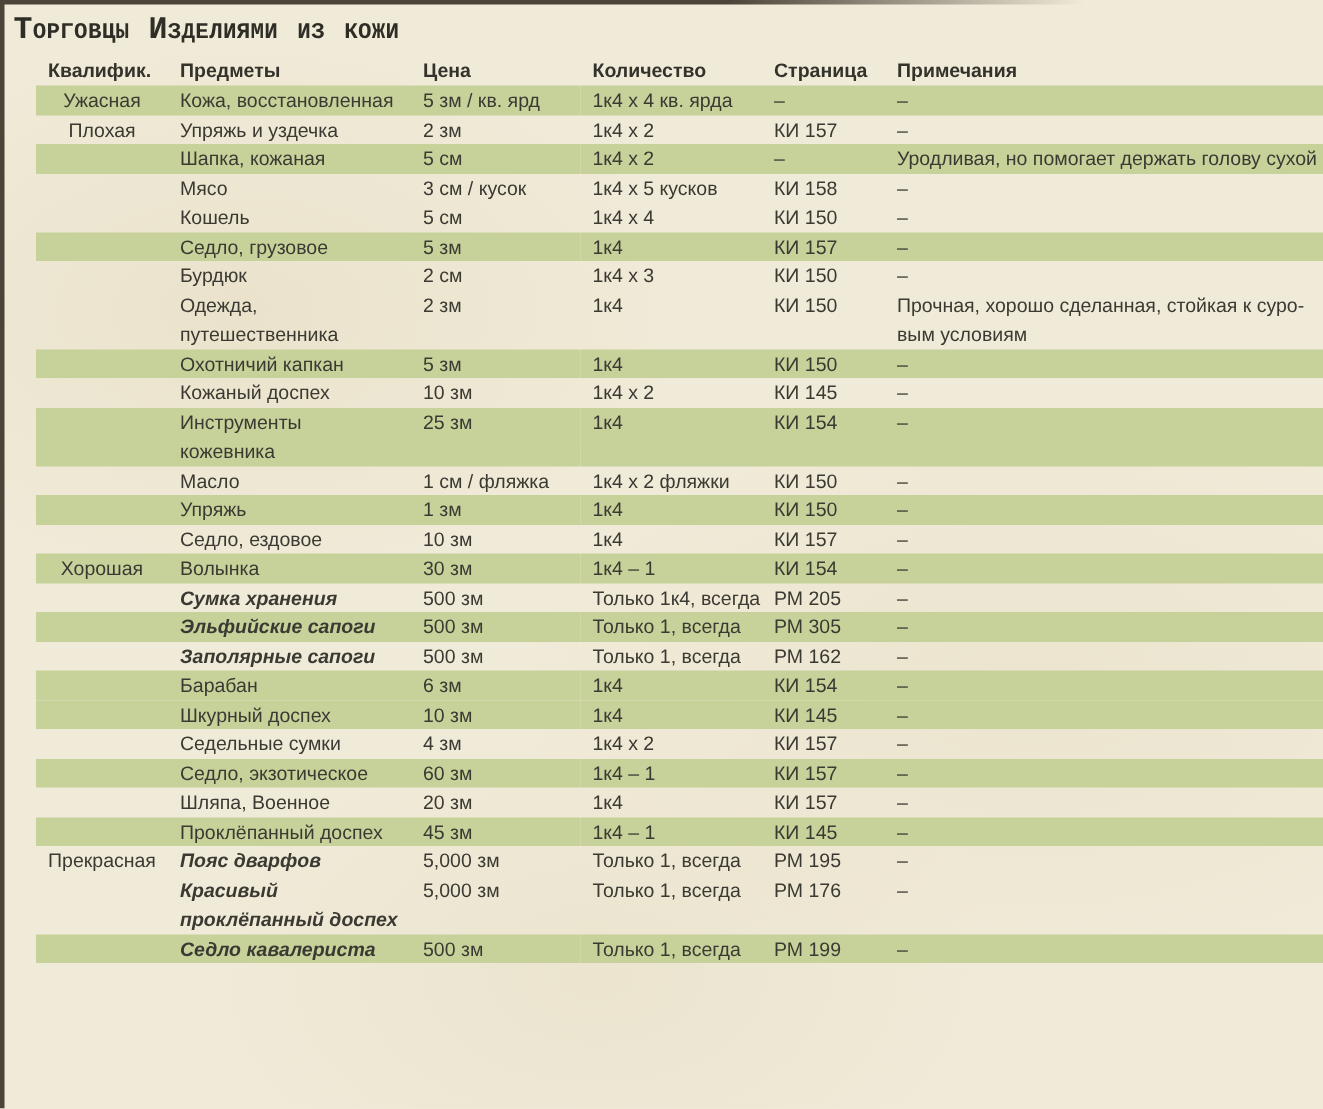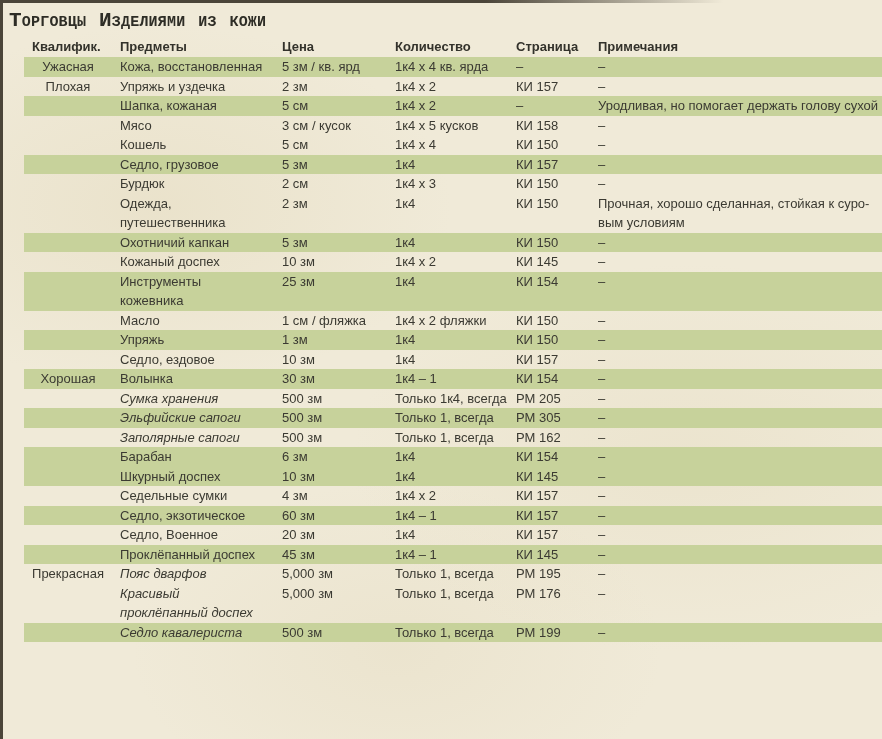--- a/index.html
+++ b/index.html
@@ -30,21 +30,21 @@
   }
   th{
     text-align:left;font-weight:bold;font-size:13px;line-height:18px;
     padding:0 0 1px 8px;white-space:pre;color:#33322b;
   }
   td{
     vertical-align:top;line-height:19.5px;padding:0 0 0 8px;white-space:pre;
   }
   td.c-qual{text-align:center;padding:0;}
   tr.shaded{background-color:var(--stripe);}
-  tr.magic td.c-item{font-style:italic;}
+  tr.magic td.c-item{font-style:italic;font-weight:bold;}
 </style>
 </head>
 <body>
 
 <div class="edge-left"></div>
 <div class="edge-top"></div>
 
 <h1 class="title">Торговцы Изделиями из кожи</h1>
 
 <table class="merchant">
@@ -241,21 +241,21 @@
       <tr class="shaded">
     <td class="c-qual"></td>
     <td class="c-item">Седло, экзотическое</td>
     <td class="c-price">60 зм</td>
     <td class="c-qty">1к4 – 1</td>
     <td class="c-page">КИ 157</td>
     <td class="c-notes">–</td>
   </tr>
       <tr>
     <td class="c-qual"></td>
-    <td class="c-item">Седло, Военное</td>
+    <td class="c-item">Шляпа, Военное</td>
     <td class="c-price">20 зм</td>
     <td class="c-qty">1к4</td>
     <td class="c-page">КИ 157</td>
     <td class="c-notes">–</td>
   </tr>
       <tr class="shaded">
     <td class="c-qual"></td>
     <td class="c-item">Проклёпанный доспех</td>
     <td class="c-price">45 зм</td>
     <td class="c-qty">1к4 – 1</td>

